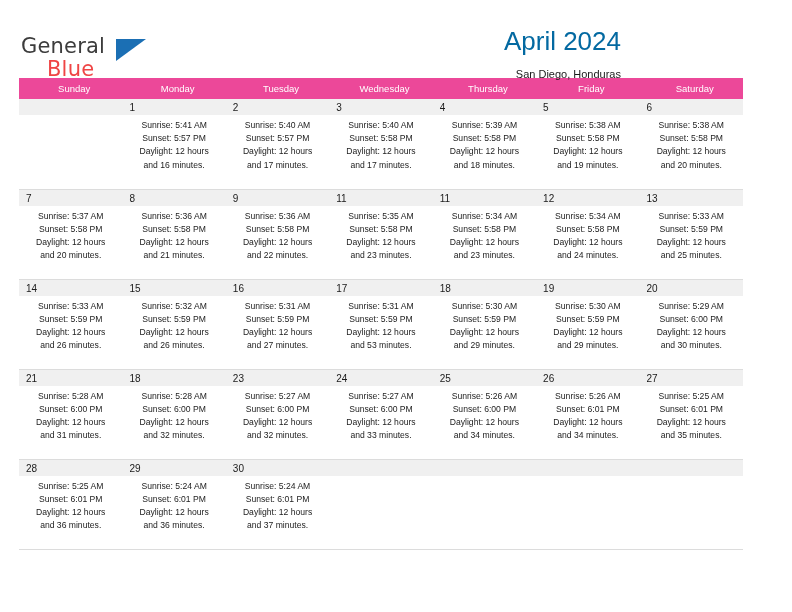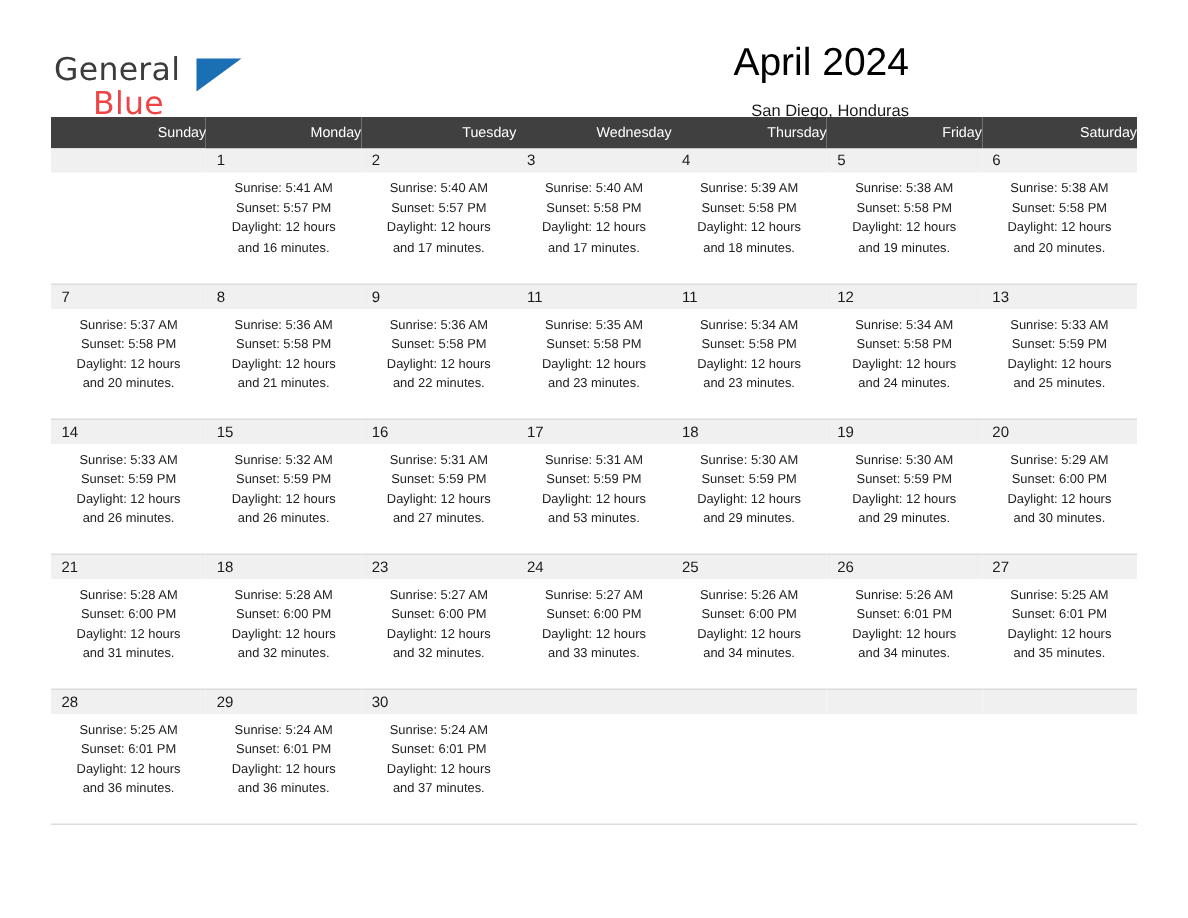--- a/index.html
+++ b/index.html
@@ -12,21 +12,21 @@
     height: 612px;
     font-family: "Liberation Sans", sans-serif;
     color: #1a1a1a;
     overflow: hidden;
   }
   .page {
     position: relative;
     width: 640px;
     height: 612px;
     box-sizing: border-box;
-    padding: 0 34px;
+    padding: 0 19px;
   }
 
   
   .header {
     display: flex;
     align-items: flex-start;
     justify-content: space-between;
     padding-top: 26px;
     height: 72px;
     box-sizing: border-box;
@@ -64,46 +64,46 @@
     border-bottom: 22px solid transparent;
   }
 
   .title-block {
     text-align: right;
     padding-top: 0px;
   }
   .cal-title {
     font-size: 26px;
     font-weight: 400;
-    color: #000000;
+    color: #0369a1;
     line-height: 30px;
     font-family: "Liberation Sans", sans-serif;
     text-align: center;
   }
   .cal-subtitle {
     font-size: 11px;
     color: #1a1a1a;
     line-height: 18px;
     margin-top: 9px;
     font-family: "Liberation Sans", sans-serif;
   }
 
   
   table.calendar {
     border-collapse: collapse;
     width: 724px;
     table-layout: fixed;
     margin-top: 6px;
   }
   table.calendar th {
-    background: #404040;
+    background: #ec4899;
     color: #ffffff;
     font-size: 9.5px;
     font-weight: 400;
-    text-align: right;
+    text-align: center;
     padding: 5px 0 5px 7px;
     height: 20px;
     box-sizing: border-box;
   }
   table.calendar td {
     vertical-align: top;
     padding: 0;
     height: 90px;
     box-sizing: border-box;
     border-bottom: 1px solid #dcdcdc;

